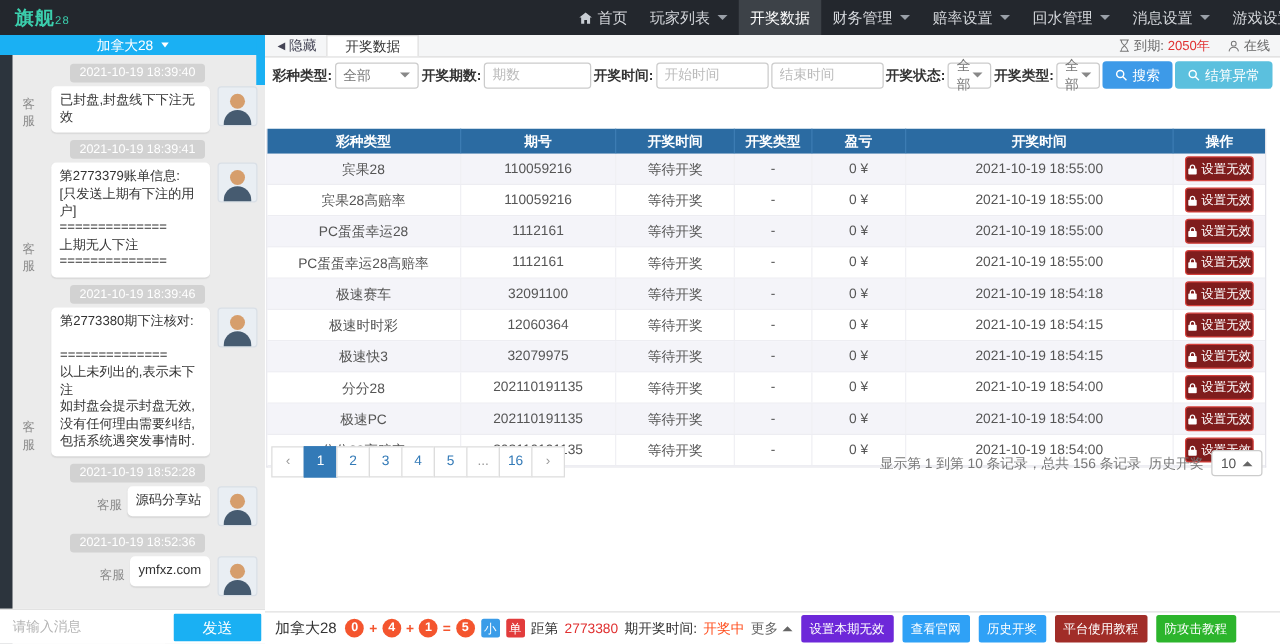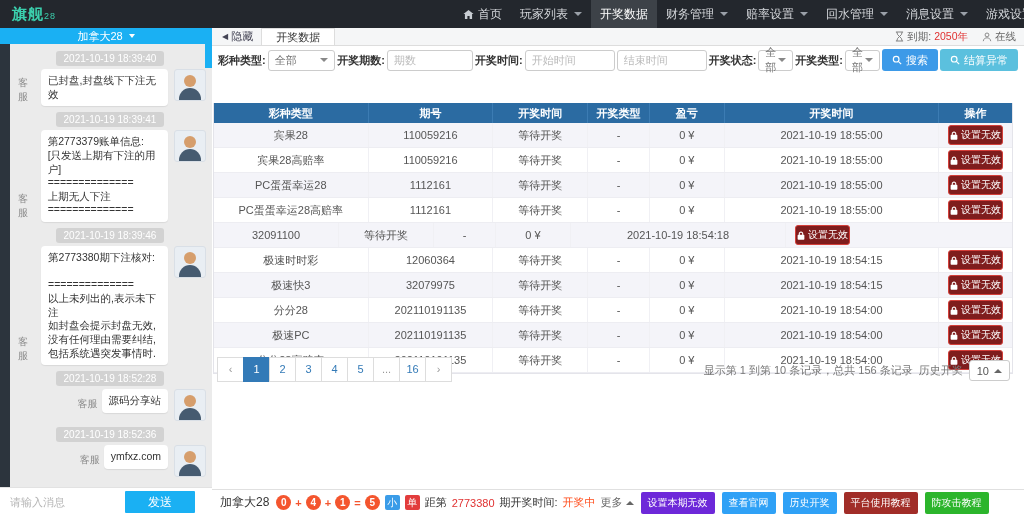--- a/index.html
+++ b/index.html
@@ -35,21 +35,21 @@
   .chat-bubble { background:#fff; border-radius:4px; padding:5px 7px; font-size:10.5px; color:#333;
                  line-height:1.3; white-space:pre-line; box-shadow:0 1px 1px rgba(0,0,0,.08); text-align:left; }
   .avatar { width:32px; height:32px; background:#e9eef3; border:1px solid #d9dfe6; border-radius:3px;
             margin-left:6px; overflow:hidden; flex:none; position:relative; }
   .avatar-head { width:12px; height:12px; border-radius:50%; background:#d69e6c; margin:5px auto 0; }
   .avatar-body { width:22px; height:13px; border-radius:11px 11px 0 0; background:#465b70; margin:1px auto 0; }
   .chat-input-wrap { position:absolute; left:0; bottom:0; width:212px; height:28px; background:#fff; border-top:1px solid #e2e2e2; }
   .chat-input { position:absolute; left:0; top:0; width:132px; height:28px; border:none; outline:none;
                 padding:0 0 0 10px; font-size:11px; color:#333; font-family:inherit; }
   .chat-input::placeholder { color:#b5b5b5; }
-  .send-btn { position:absolute; right:17px; top:3px; width:70px; height:22px; background:#1ab0f3; color:#fff;
+  .send-btn { position:absolute; right:3px; top:3px; width:70px; height:22px; background:#1ab0f3; color:#fff;
               border:none; font-size:12px; cursor:pointer; font-family:Liberation Mono, monospace; border-radius:1px; }
 
   
   .tabbar { position:absolute; left:212px; top:28px; width:812px; height:18px; background:#f5f6f7;
             border-bottom:1px solid #ddd; display:flex; align-items:stretch; }
   .hide-btn { display:flex; align-items:center; gap:3px; padding:0 8px 0 10px; font-size:11px; color:#445;
               cursor:pointer; }
   .hide-btn .tri { font-size:8px; color:#445; }
   .tab-active { background:#fff; border:1px solid #ddd; border-bottom:none; padding:0 14px; font-size:11px;
                 color:#333; display:flex; align-items:center; cursor:pointer; }
@@ -419,20 +419,21 @@
                 <svg width="8" height="9" viewBox="0 0 10 12">
                   <path fill="#fff" d="M2 5V3.8C2 2.1 3.3.8 5 .8S8 2.1 8 3.8V5h.6c.5 0 .9.4.9.9v4.7c0 .5-.4.9-.9.9H1.4c-.5 0-.9-.4-.9-.9V5.9c0-.5.4-.9.9-.9H2zm1.4 0h3.2V3.8c0-.9-.7-1.6-1.6-1.6s-1.6.7-1.6 1.6V5z"></path>
                 </svg>
               </span>
               <span>设置无效</span>
             </button>
           </div>
         </div>
 
         <div class="trow">
+          <div class="td c0">极速赛车</div>
           <div class="td c1">32091100</div>
           <div class="td c2">等待开奖</div>
           <div class="td c3">-</div>
           <div class="td c4">0 ¥</div>
           <div class="td c5">2021-10-19 18:54:18</div>
           <div class="td c6">
             <button class="btn-invalid">
               <span class="icon">
                 <svg width="8" height="9" viewBox="0 0 10 12">
                   <path fill="#fff" d="M2 5V3.8C2 2.1 3.3.8 5 .8S8 2.1 8 3.8V5h.6c.5 0 .9.4.9.9v4.7c0 .5-.4.9-.9.9H1.4c-.5 0-.9-.4-.9-.9V5.9c0-.5.4-.9.9-.9H2zm1.4 0h3.2V3.8c0-.9-.7-1.6-1.6-1.6s-1.6.7-1.6 1.6V5z"></path>

